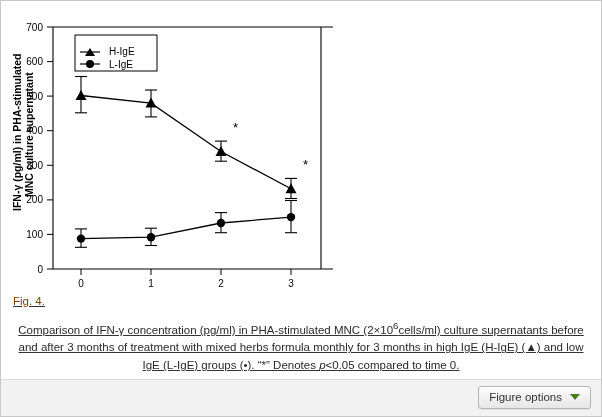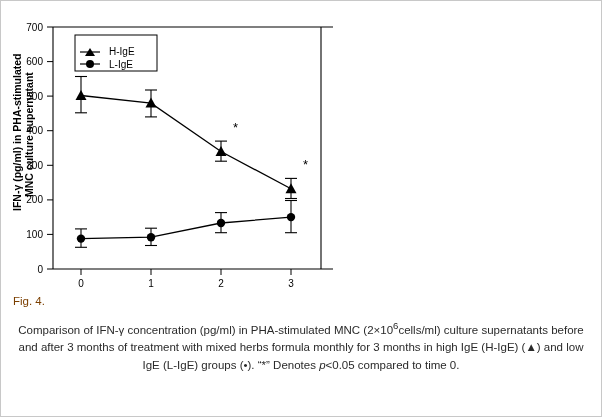--- a/index.html
+++ b/index.html
@@ -30,20 +30,21 @@
     display: block;
   }
   .caption-block {
     position: absolute;
     left: 12px;
     right: 12px;
     top: 292px;
     font-size: 11.5px;
     color: #333;
     line-height: 1.55;
+    text-decoration: underline;
   }
   .fig-label {
     color: #7b3f00;
     font-size: 11.5px;
     margin-bottom: 8px;
   }
   .caption-text {
     color: #2a2a2a;
     font-size: 11.5px;
     text-align: center;
@@ -219,14 +220,20 @@
     </svg>
   </div>
 
   <div class="caption-block">
     <div class="fig-label">Fig. 4.</div>
     <div class="caption-text">
       <span>Comparison of IFN-γ concentration (pg/ml) in PHA-stimulated MNC (2×10</span><sup>6</sup><span>cells/ml) culture supernatants before and after 3 months of treatment with mixed herbs formula monthly for 3 months in high IgE (H-IgE) (▲) and low IgE (L-IgE) groups (•). “*” Denotes </span><i>p</i><span>&lt;0.05 compared to time 0.</span>
     </div>
   </div>
 
+  <div class="footer-bar">
+    <div class="figure-options-btn">
+      <span>Figure options</span>
+      <span class="caret-down"></span>
+    </div>
+  </div>
 
 </div>
 
 </body></html>

